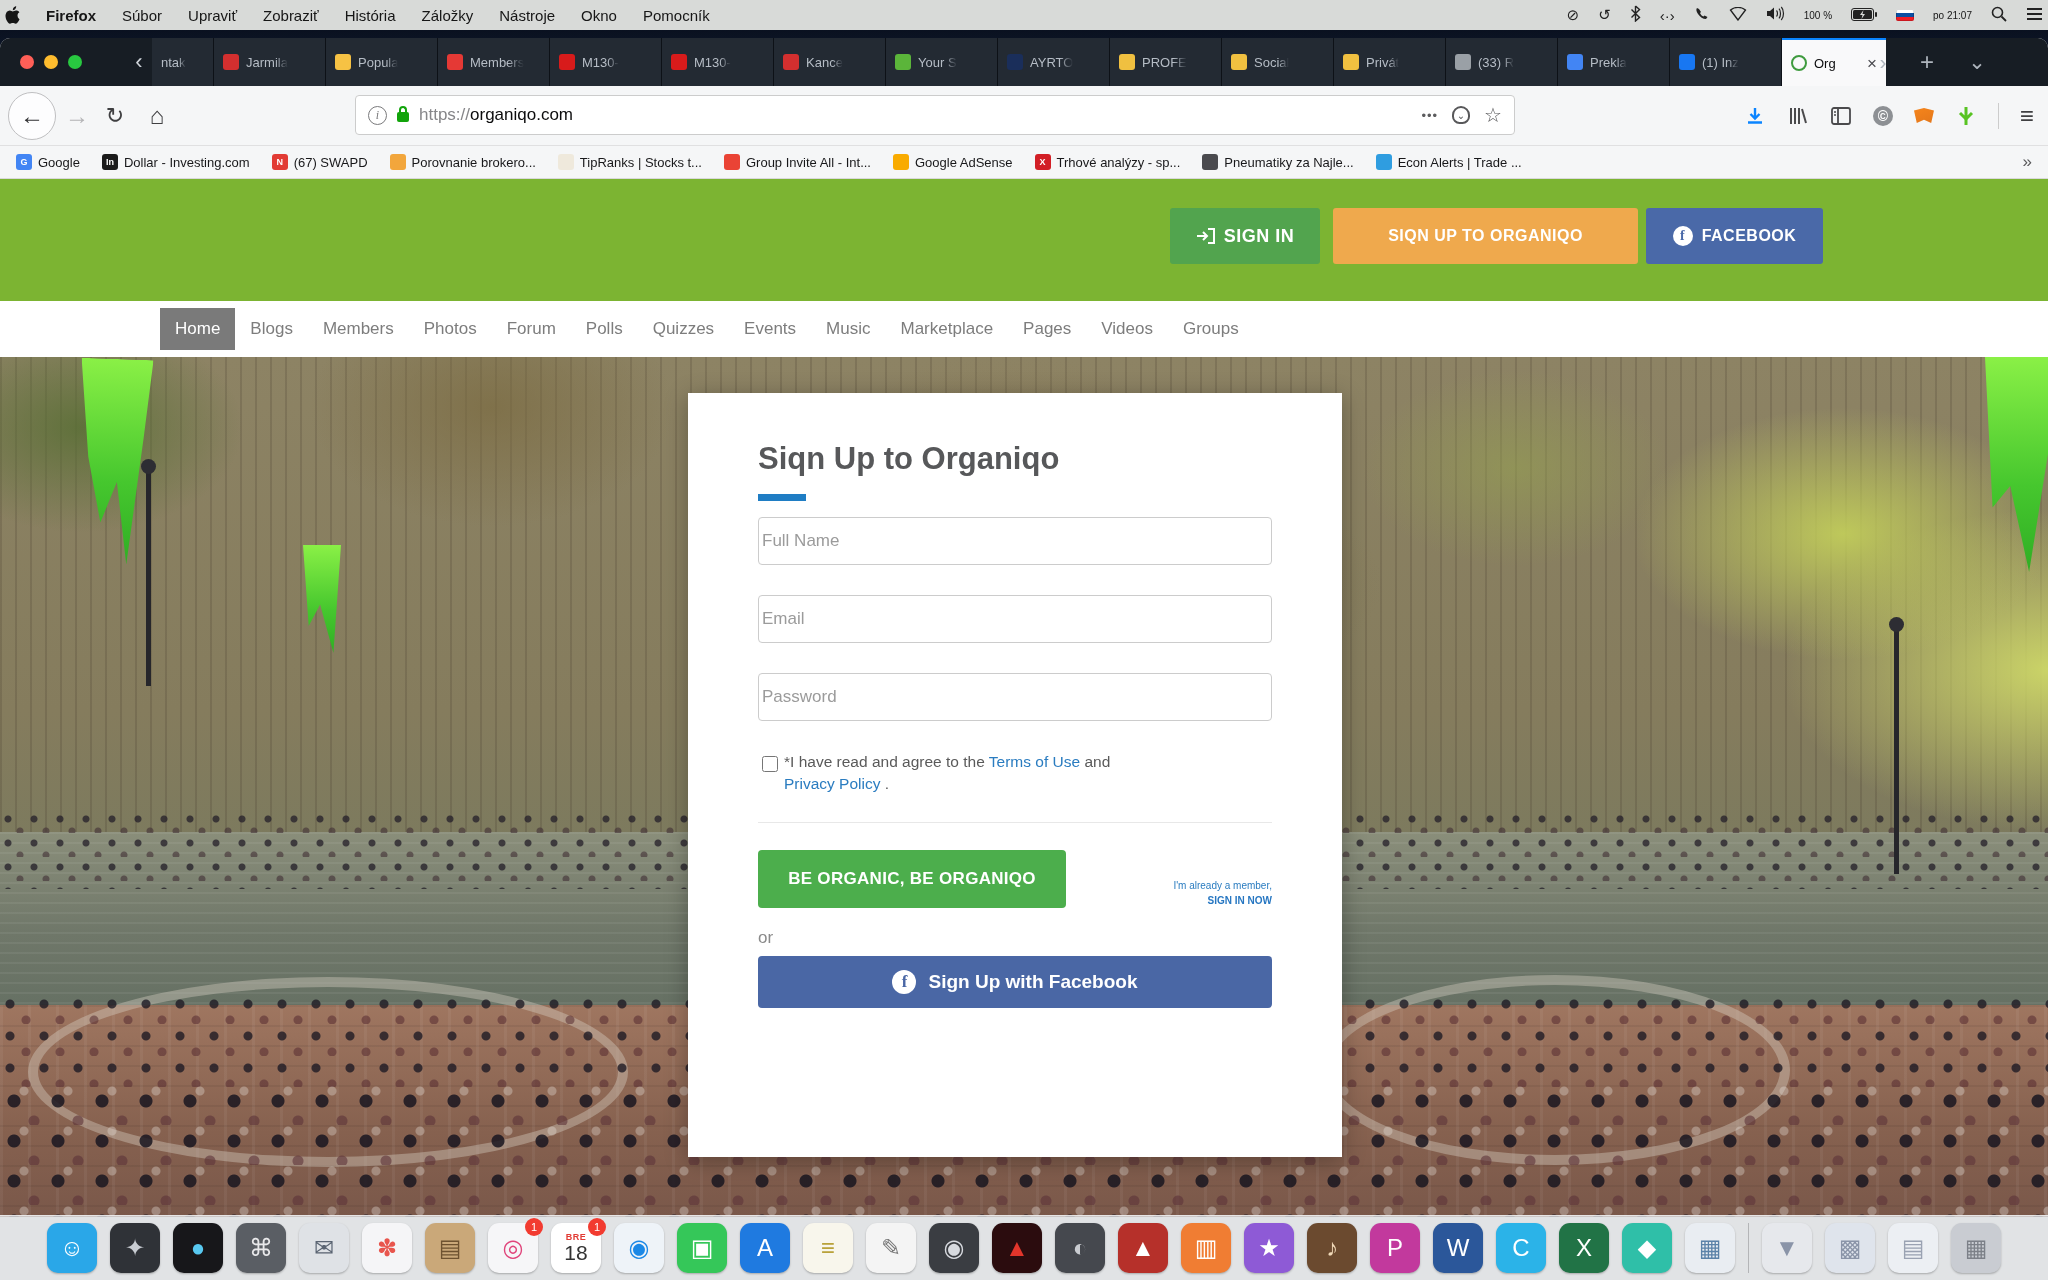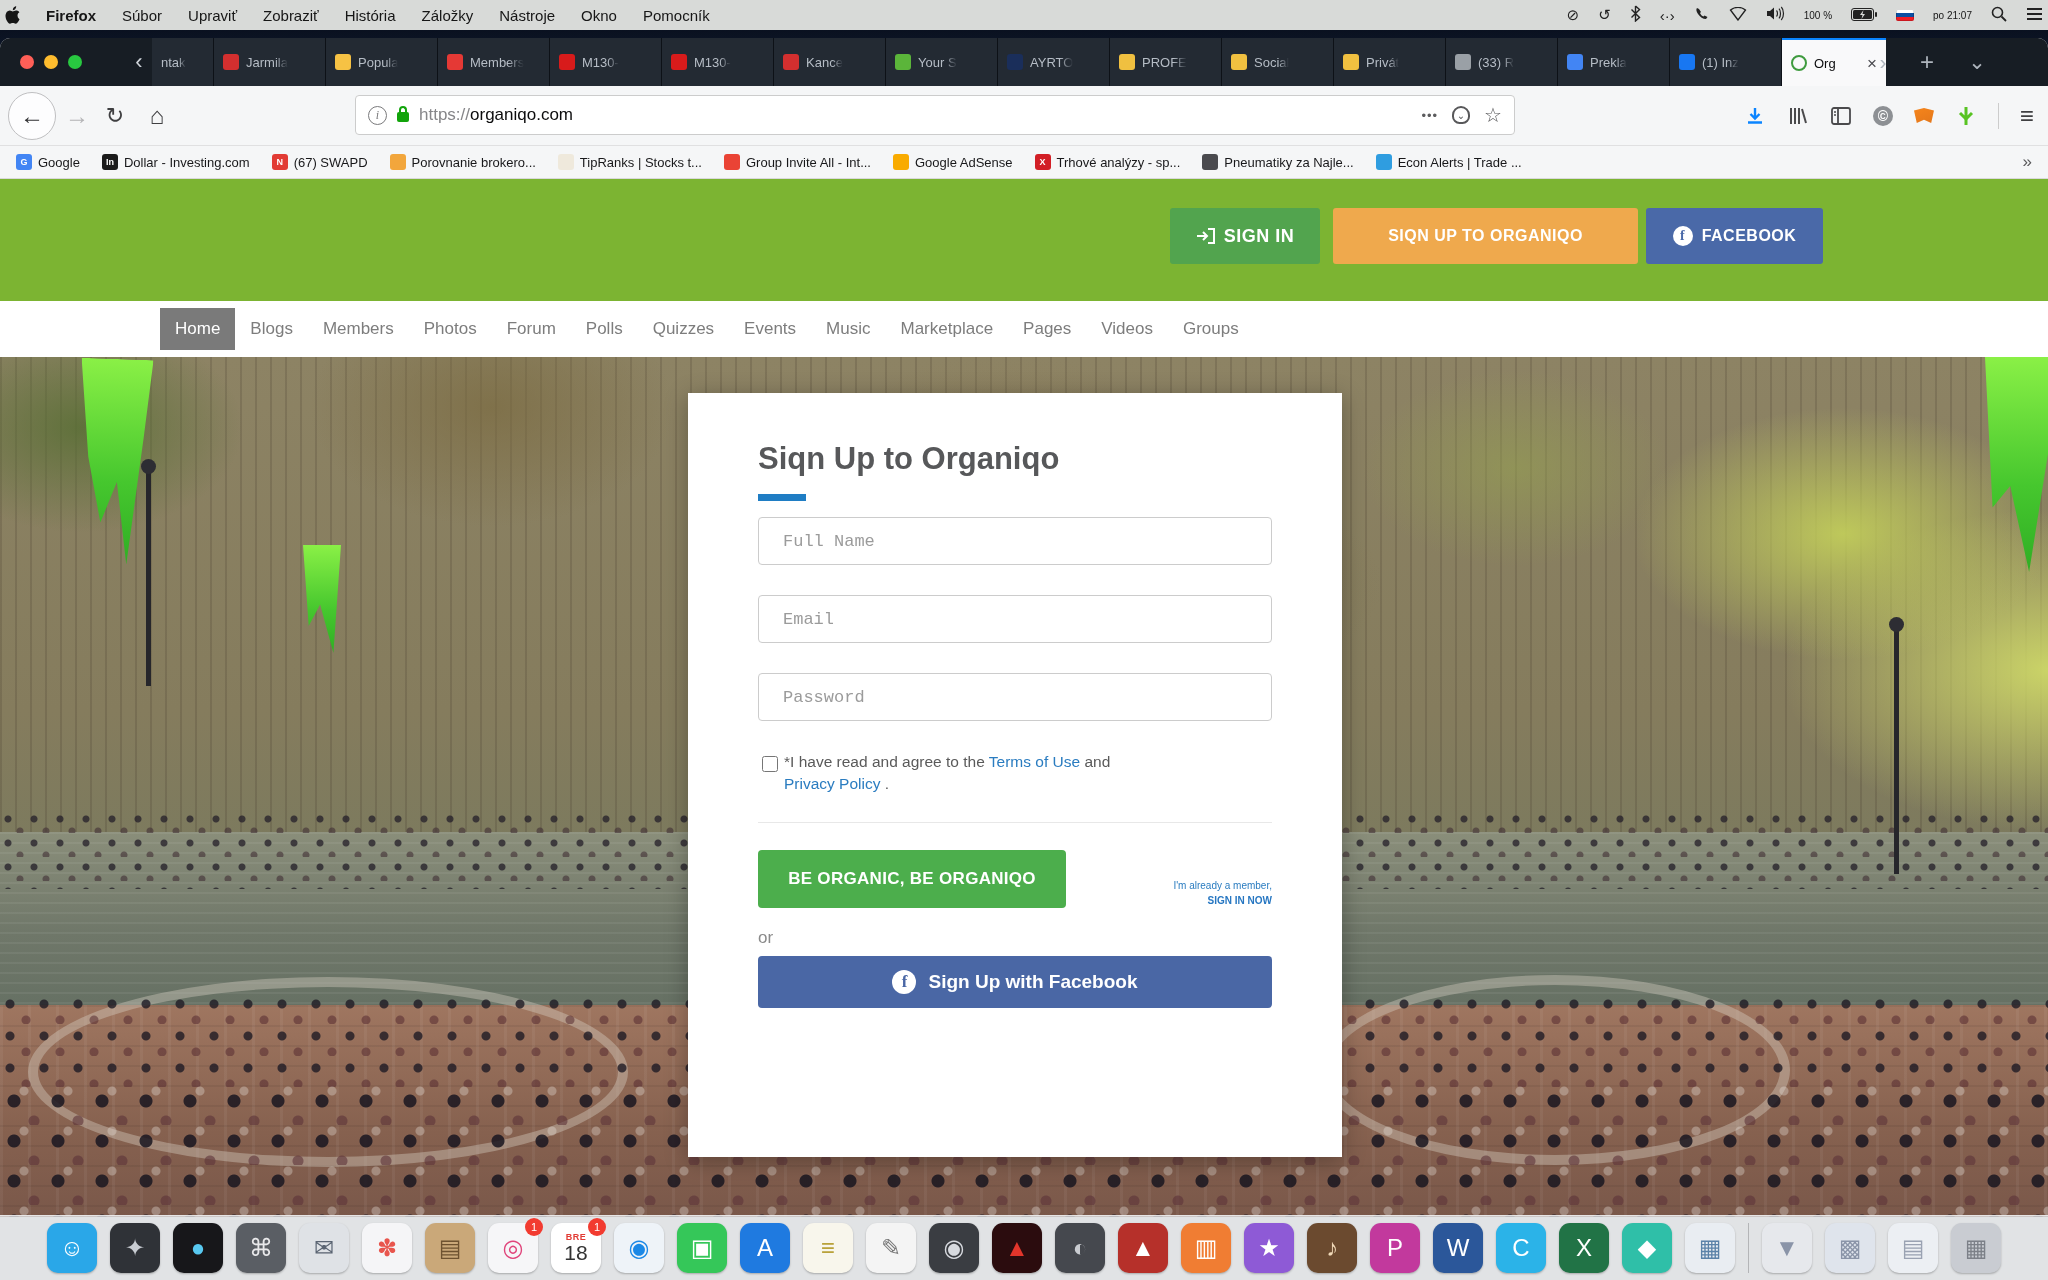--- a/index.html
+++ b/index.html
@@ -161,21 +161,21 @@
   .lamp.l1{left:146px;top:114px;height:215px;}
   .lamp.l2{left:1894px;top:272px;height:245px;}
 
   
   .card{position:absolute;left:688px;top:36px;width:654px;height:764px;background:#fff;
     box-shadow:0 4px 22px rgba(0,0,0,.3);box-sizing:border-box;padding:48px 70px 0;z-index:10;}
   .card h1{margin:0;font-size:31px;color:#57585a;font-weight:bold;}
   .title-bar{width:48px;height:7px;background:#1f7dc4;margin-top:17px;}
   .card-desc{margin-top:48px;font-size:16.5px;font-weight:bold;color:#7c7c7e;line-height:1.32;}
   .field{display:block;width:100%;height:48px;box-sizing:border-box;border:1px solid #ccc;border-radius:4px;
-    padding:0 24px;font-size:17px;color:#333;font-family:Liberation Mono, monospace;outline:none;}
+    padding:0 3px;font-size:17px;color:#333;font-family:Liberation Sans, sans-serif;outline:none;}
   .field::placeholder{color:#9b9b9b;}
   .field.f1{margin-top:16px;}
   .field+.field{margin-top:30px;}
   .agree{position:relative;margin-top:30px;padding-left:26px;font-size:15.5px;color:#5a5a5a;line-height:1.45;}
   .agree input{position:absolute;left:0;top:2px;width:16px;height:16px;}
   .agree a{color:#2a7cc0;text-decoration:none;}
   .card hr{border:none;border-top:1px solid #e8e8e8;margin:26px 0 0;}
   .btn-row{margin-top:27px;display:flex;align-items:flex-start;justify-content:space-between;}
   .btn-organic{width:308px;height:58px;background:#4cae4c;border:none;border-radius:4px;color:#fff;
     font-size:17px;font-weight:bold;letter-spacing:.3px;font-family:"Liberation Sans",sans-serif;}

